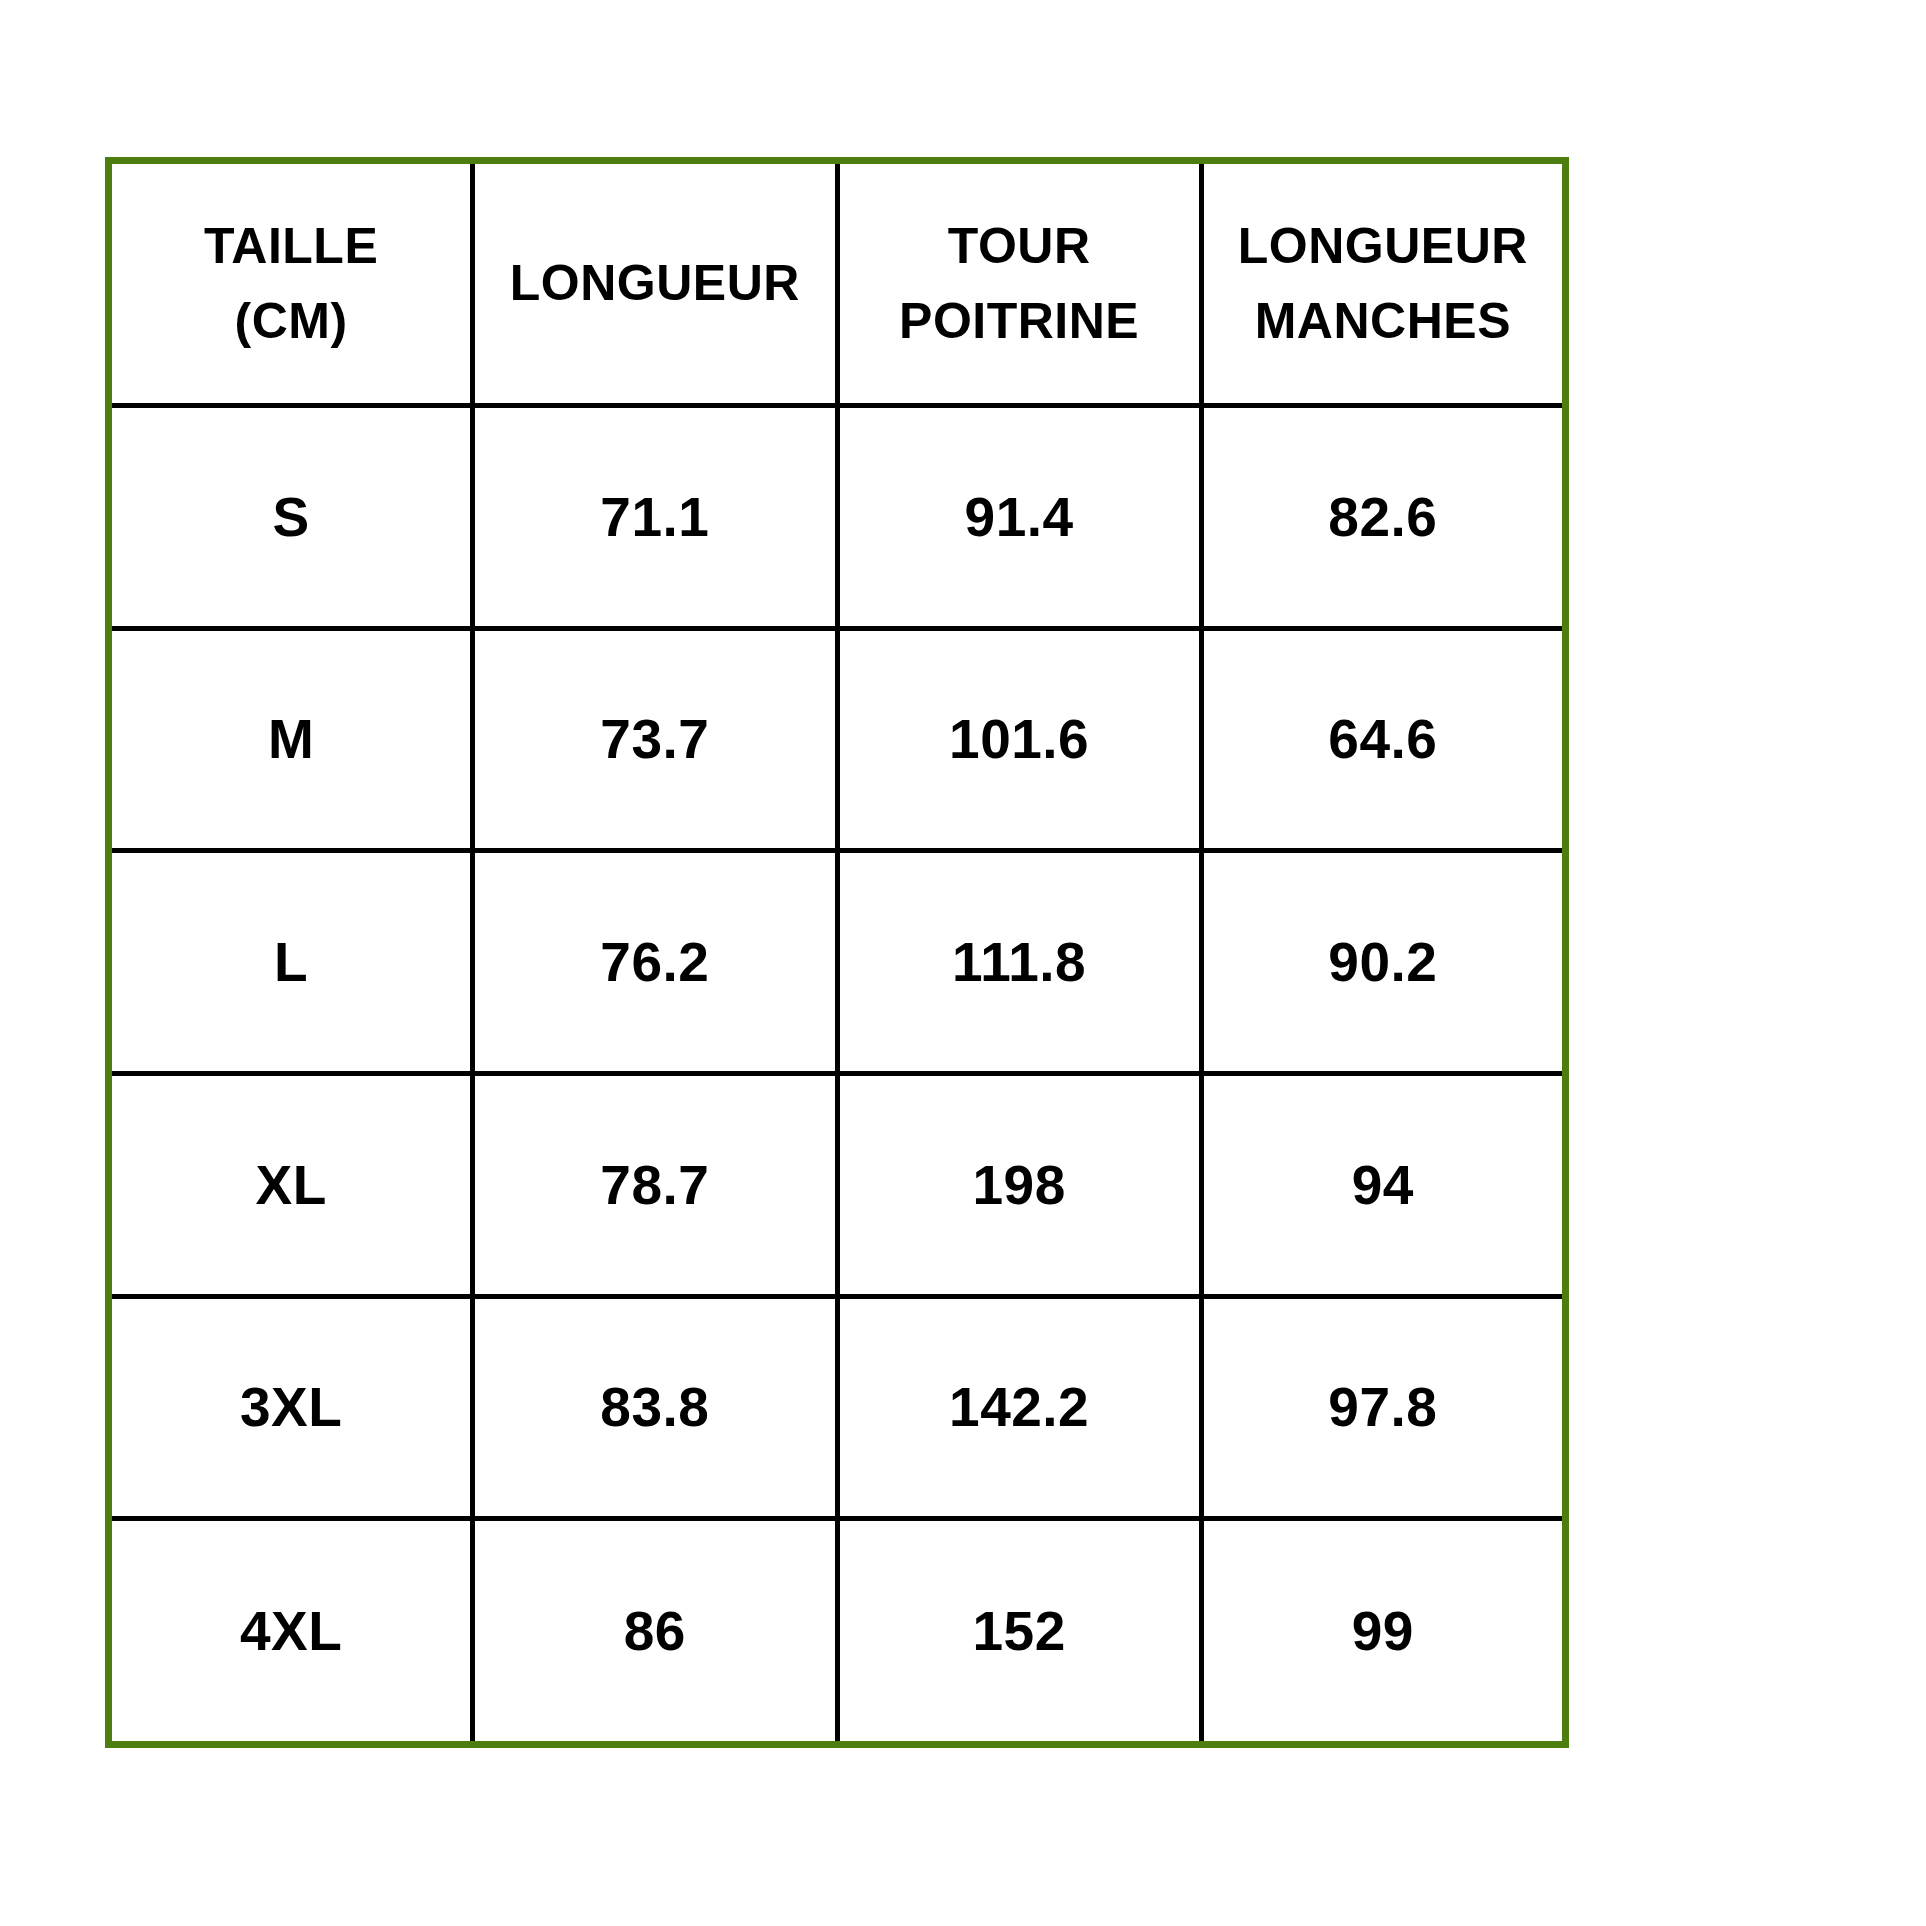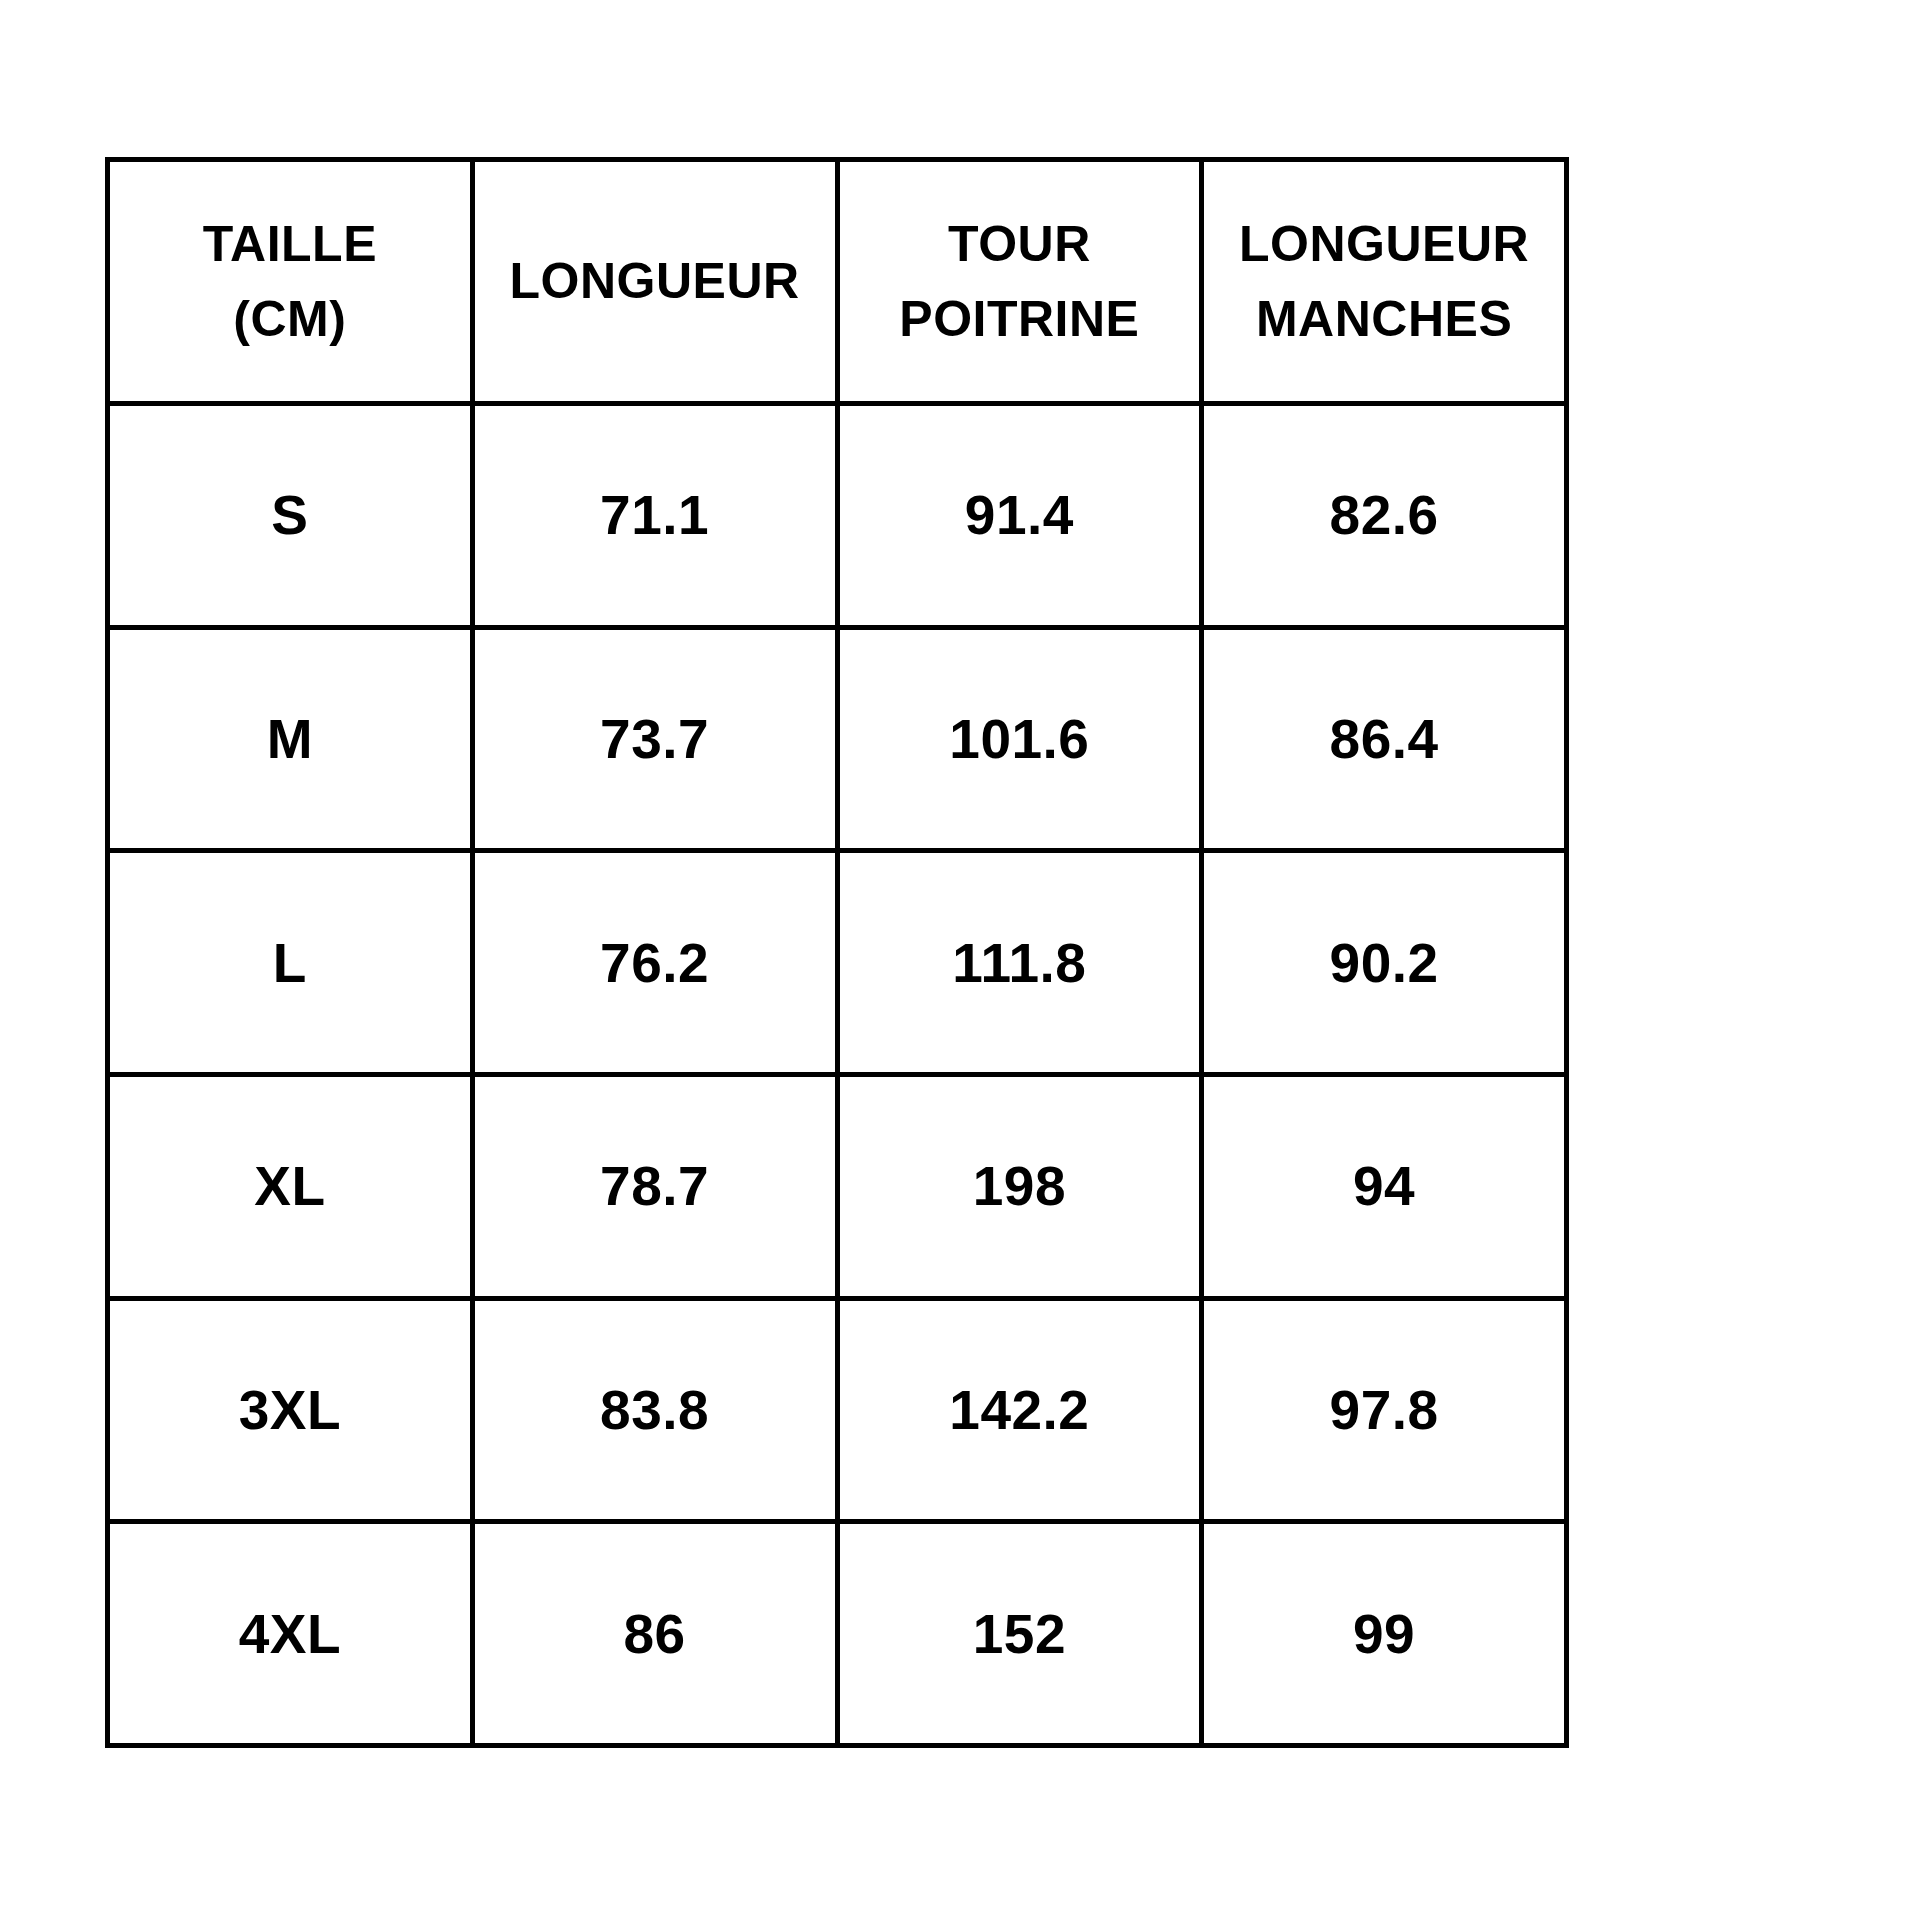--- a/index.html
+++ b/index.html
@@ -15,21 +15,21 @@
     color: #000000;
   }
   table.size-chart {
     position: absolute;
     left: 105px;
     top: 157px;
     width: 1464px;
     height: 1591px;
     border-collapse: collapse;
     table-layout: fixed;
-    border: 4px solid #4d7c0f;
+    border: 7px solid #4d7c0f;
   }
   table.size-chart th,
   table.size-chart td {
     border: 5px solid #000000;
     text-align: center;
     vertical-align: middle;
     font-weight: 700;
     background: #ffffff;
     padding: 0;
   }
@@ -64,21 +64,21 @@
     <tr>
       <td>S</td>
       <td>71.1</td>
       <td>91.4</td>
       <td>82.6</td>
     </tr>
     <tr>
       <td>M</td>
       <td>73.7</td>
       <td>101.6</td>
-      <td>86.4</td>
+      <td>64.6</td>
     </tr>
     <tr>
       <td>L</td>
       <td>76.2</td>
       <td>111.8</td>
       <td>90.2</td>
     </tr>
     <tr>
       <td>XL</td>
       <td>78.7</td>

